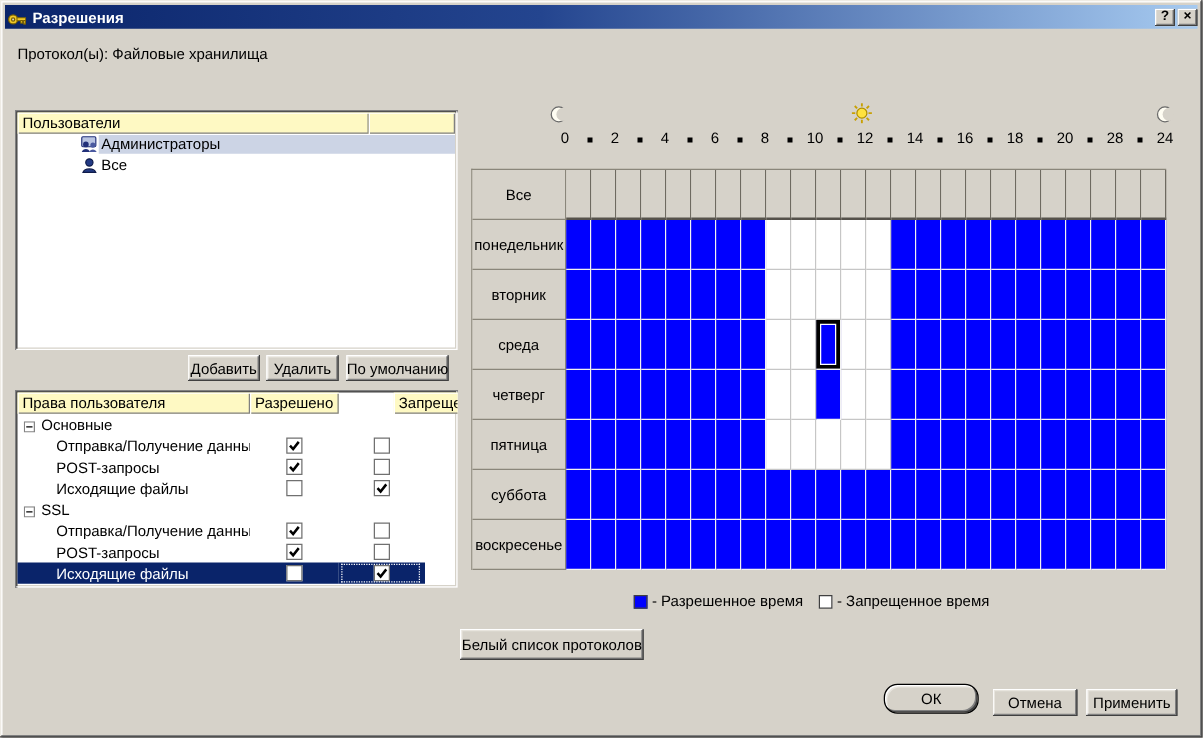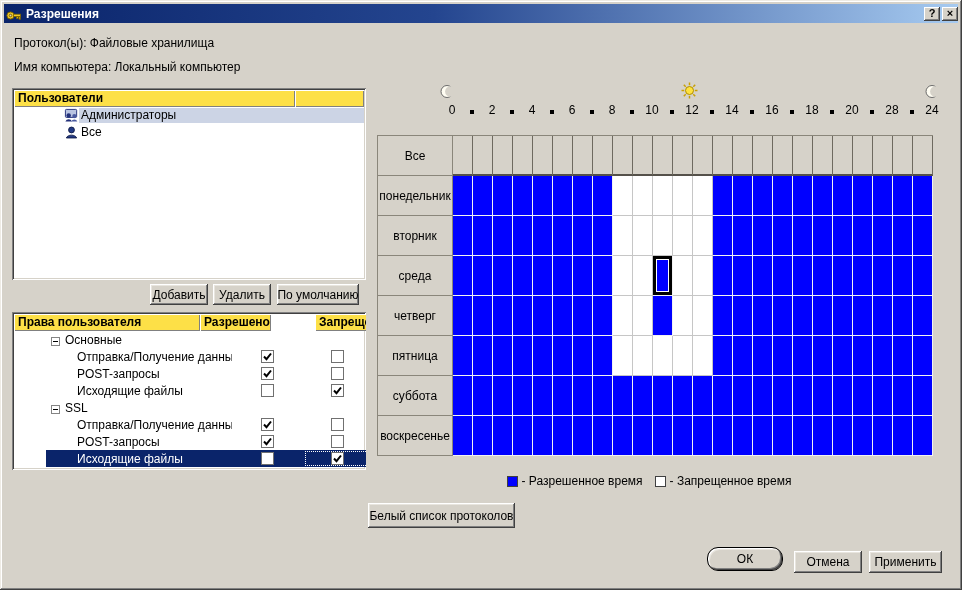--- a/index.html
+++ b/index.html
@@ -15,30 +15,30 @@
   .tb-btn{width:16px;height:14px;margin-left:2px;background:#d6d2c9;flex:0 0 auto;
           box-shadow:inset -1px -1px 0 #404040,inset 1px 1px 0 #fff,inset -2px -2px 0 #808080;
           display:flex;align-items:center;justify-content:center;font-weight:bold;font-size:11px;line-height:1;}
   
   .info-line{position:absolute;left:14px;white-space:nowrap;}
   
   .listbox{position:absolute;background:#fff;
            box-shadow:inset 1px 1px 0 #808080,inset -1px -1px 0 #fff,inset 2px 2px 0 #404040,inset -2px -2px 0 #d6d2c9;
            padding:2px;box-sizing:border-box;overflow:hidden;}
   .list-header{display:flex;height:17px;}
-  .hcell{background:#fde047;box-shadow:inset 1px 1px 0 #fff,inset -1px -1px 0 #808080;
-         line-height:17px;padding-left:4px;box-sizing:border-box;white-space:nowrap;overflow:hidden;font-weight:bold;}
+  .hcell{background:#fef9c3;box-shadow:inset 1px 1px 0 #fff,inset -1px -1px 0 #808080;
+         line-height:17px;padding-left:4px;box-sizing:border-box;white-space:nowrap;overflow:hidden;}
   .hcell.filler{flex:1 1 auto;}
   
   .user-item{height:17px;display:flex;align-items:center;margin-left:48px;}
   .uicon{width:16px;height:15px;margin-left:1px;flex:0 0 auto;display:flex;align-items:center;justify-content:center;}
   .ulabel-wrap{flex:1 1 auto;height:15px;line-height:15px;padding-left:2px;margin:1px 0;}
   .user-item.selected .ulabel-wrap{background:#ccd4e5;}
   
-  .trow{height:17px;display:flex;align-items:flex-start;padding-left:32px;}
+  .trow{height:17px;display:flex;align-items:flex-start;}
   .cell{height:17px;display:flex;align-items:center;box-sizing:border-box;}
   .name-cell{width:186px;flex:0 0 auto;overflow:hidden;white-space:nowrap;}
   .check-cell{flex:0 0 auto;justify-content:center;position:relative;}
   .allowed-c{width:71px;}
   .denied-c{width:69px;}
   .cell.fillc{flex:1 1 auto;}
   .expander{width:9px;height:9px;margin-left:5px;flex:0 0 auto;display:block;}
   .glabel{margin-left:5px;}
   .ilabel{margin-left:31px;}
   .trow.selected .name-cell,.trow.selected .check-cell{background:#0a246a;color:#fff;}
@@ -84,21 +84,20 @@
         <rect x="10.6" y="10.4" width="1.5" height="2.1" fill="#f0c828" stroke="#7a6200" stroke-width="0.8"></rect>
         <rect x="13" y="10.4" width="1.3" height="2.9" fill="#f0c828" stroke="#7a6200" stroke-width="0.8"></rect>
       </svg>
     </span>
     <span class="title-text">Разрешения</span>
     <span class="tb-btn">?</span>
     <span class="tb-btn">×</span>
   </div>
 
   <div class="info-line" style="top:36px;">Протокол(ы): Файловые хранилища</div>
-  <div class="info-line" style="top:60px;">Имя компьютера: Локальный компьютер</div>
 
   <div class="listbox" style="left:12px;top:88px;width:354px;height:192px;">
     <div class="list-header">
       <div class="hcell" style="width:281px;flex:0 0 auto;">Пользователи</div>
       <div class="hcell filler"></div>
     </div>
     <div id="users-items">
         <div class="user-item selected">
           <span class="uicon">
             <svg width="15" height="15" viewBox="0 0 16 16">

